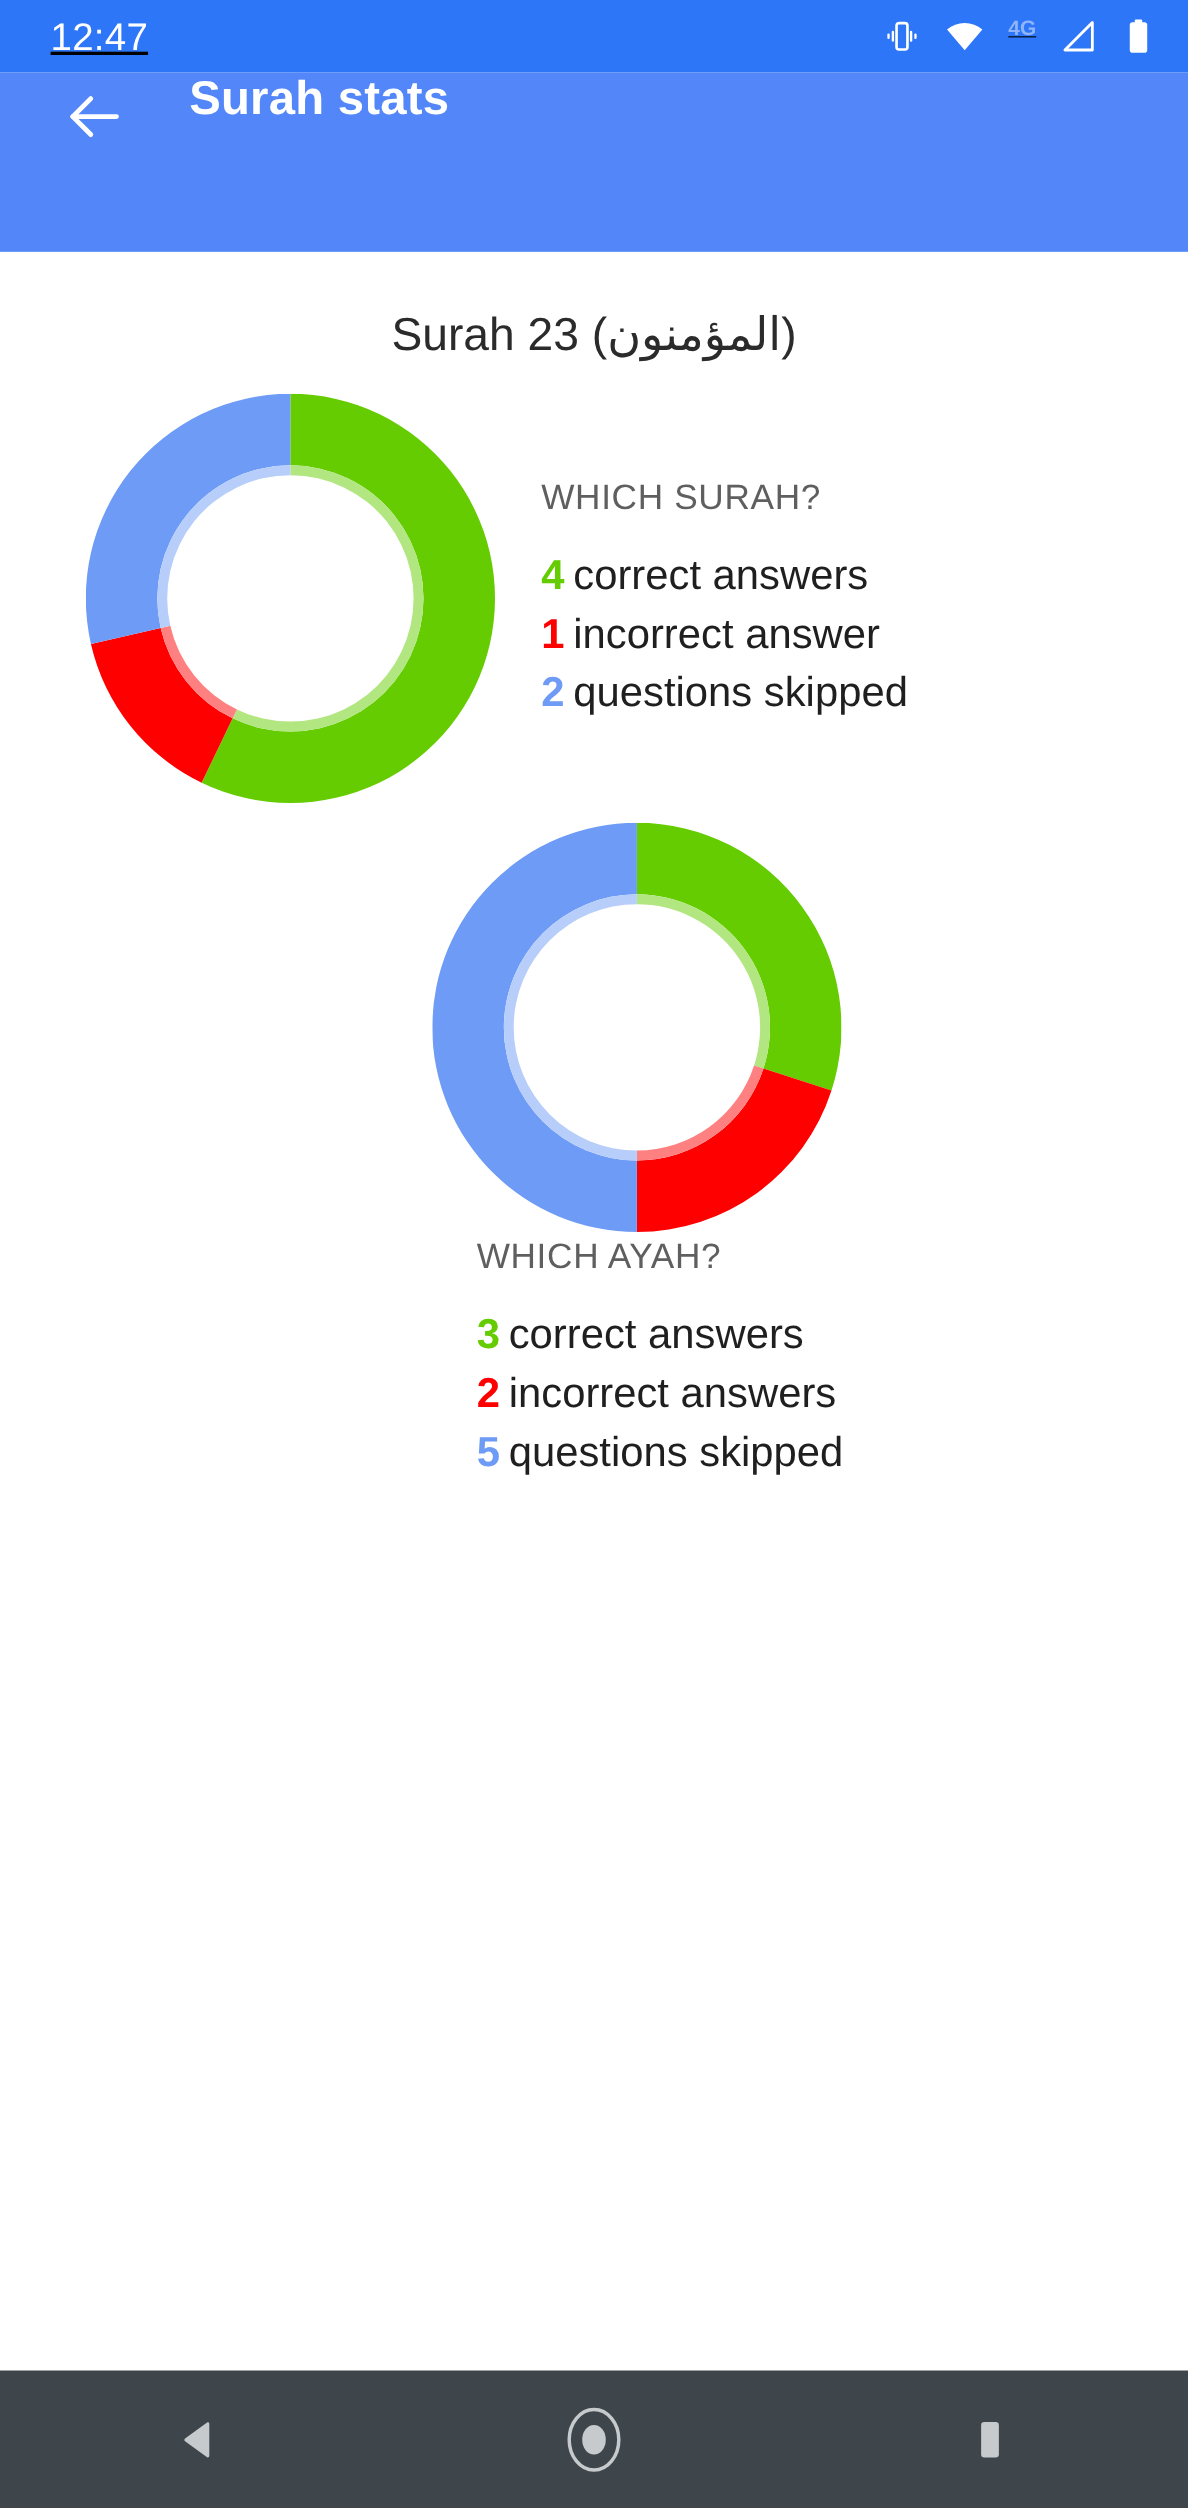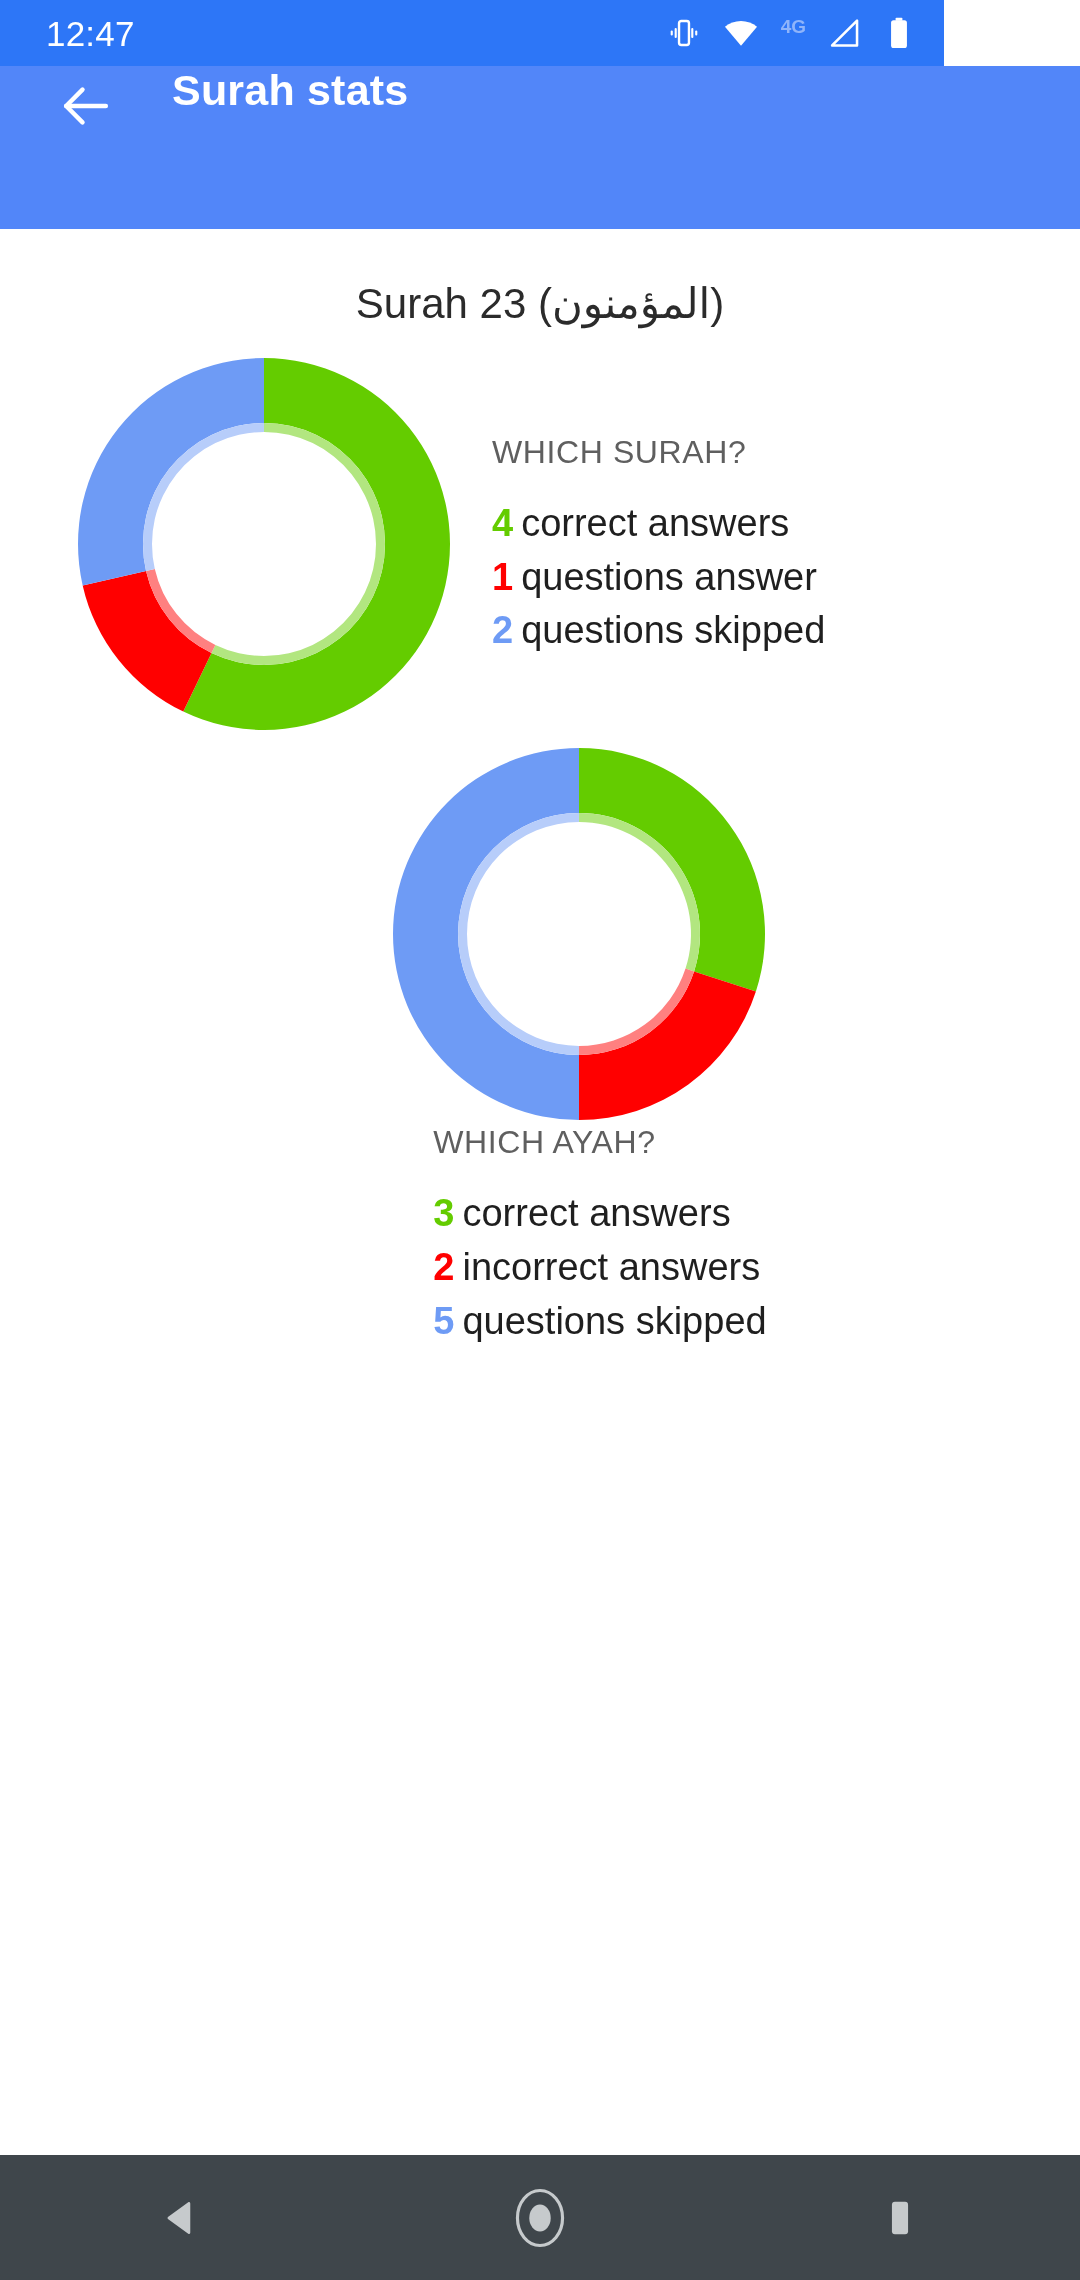--- a/index.html
+++ b/index.html
@@ -16,27 +16,28 @@
     position: relative;
     width: 1080px;
     height: 2280px;
     background: #ffffff;
   }
 
   
   .status-bar {
     position: absolute;
     top: 0; left: 0;
-    width: 944px;
+    width: 1080px;
     height: 66px;
     background: #2D76F7;
     display: flex;
     align-items: center;
     justify-content: space-between;
     padding: 0 30px 0 46px;
+    text-decoration: underline;
   }
   .status-clock {
     color: #ffffff;
     font-size: 35px;
     font-weight: 400;
     letter-spacing: 0.2px;
     line-height: 1;
   }
   .status-icons {
     display: flex;
@@ -231,21 +232,21 @@
             <path d="M 4.663408334180815 227.3888937158746 A 186 186 0 0 1 185.9999999999998 0 L 185.99999999999986 65 A 121 121 0 0 0 68.03372262599936 212.9250330087141 Z" fill="#6E9BF5"></path>
             <path d="M 68.03372262599936 212.9250330087141 A 121 121 0 0 1 185.99999999999986 65 L 185.9999999999999 74 A 112 112 0 0 0 76.80807383563577 210.92234460310726 Z" fill="#b7cdfa"></path>
           </svg>
       </div>
       <div class="legend">
         <div class="legend-heading">WHICH SURAH?</div>
         <div class="legend-row">
           <span class="legend-count c-correct">4</span><span>correct answers</span>
         </div>
         <div class="legend-row">
-          <span class="legend-count c-incorrect">1</span><span>questions answer</span>
+          <span class="legend-count c-incorrect">1</span><span>incorrect answer</span>
         </div>
         <div class="legend-row">
           <span class="legend-count c-skipped">2</span><span>questions skipped</span>
         </div>
       </div>
     </div>
 
     <div class="stat-block second">
       <div class="donut-wrap">
         <svg viewBox="0 0 372 372" width="372" height="372">

